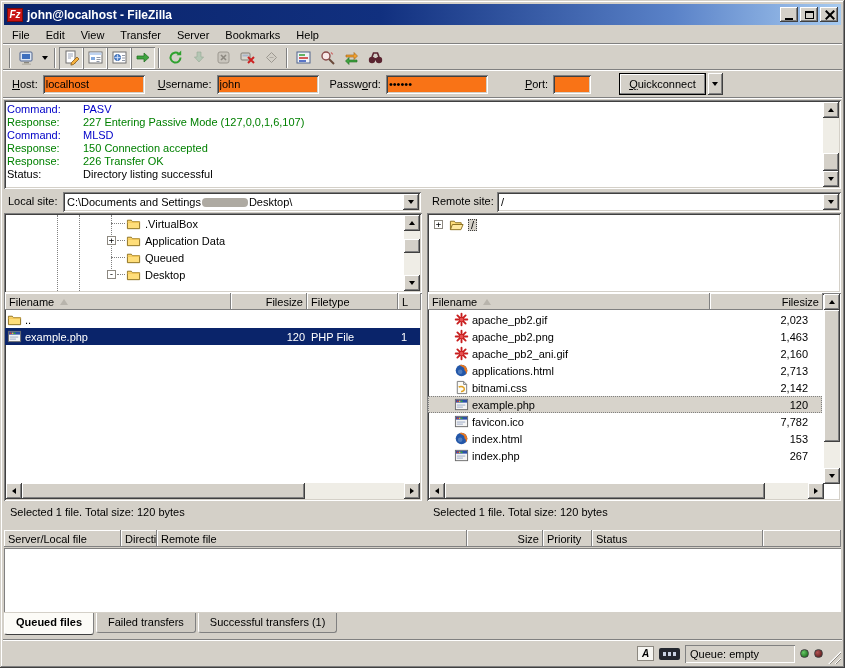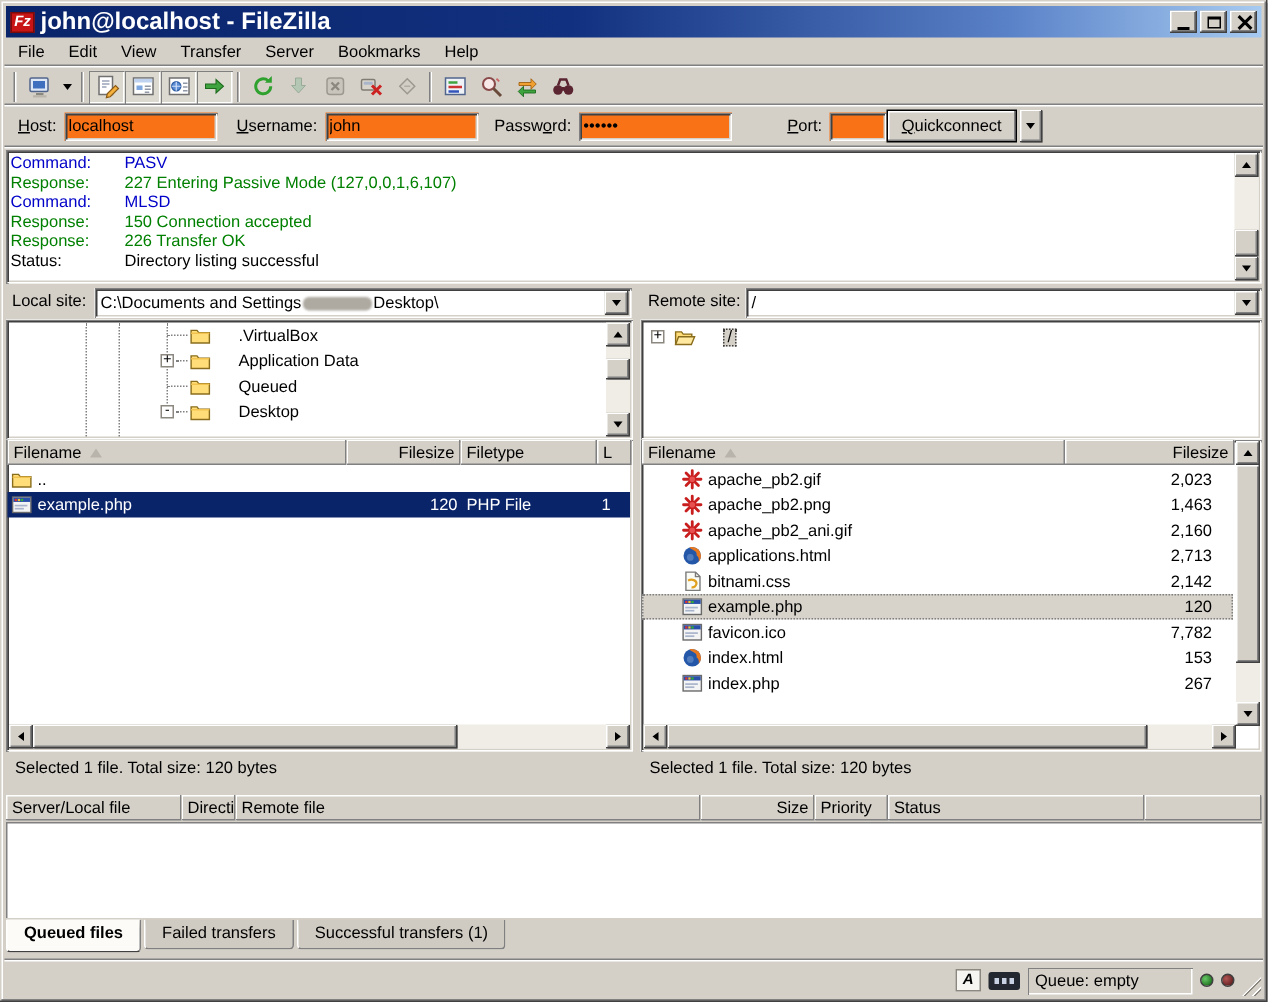--- a/index.html
+++ b/index.html
@@ -7,21 +7,21 @@
   .win{position:relative;width:845px;height:668px;background:#D4D0C8;
        box-shadow:inset -1px -1px #404040, inset 1px 1px #D4D0C8, inset -2px -2px #808080, inset 2px 2px #fff;
        font-family:"Liberation Sans",sans-serif;font-size:11px;color:#000;overflow:hidden;}
 
   
   .titlebar{position:absolute;left:4px;top:4px;right:4px;height:21px;
     background:linear-gradient(90deg,#0A246A 0%,#11307F 45%,#5A82C8 80%,#A6CAF0 100%);
     display:flex;align-items:center;gap:4px;padding:0 3px;}
   .fzicon{width:16px;height:14px;background:#C81414;border:1px solid #7A0A0A;color:#fff;
     font-weight:bold;font-style:italic;font-size:10px;display:flex;align-items:center;justify-content:center;}
-  .wtitle{color:#fff;font-weight:bold;font-size:16px;flex:1;white-space:nowrap;}
+  .wtitle{color:#fff;font-weight:bold;font-size:12px;flex:1;white-space:nowrap;}
   .winbtns{display:flex;gap:2px;}
   .wbtn{width:18px;height:15px;background:#D4D0C8;display:flex;align-items:center;justify-content:center;
     box-shadow:inset -1px -1px #404040, inset 1px 1px #fff, inset -2px -2px #808080;}
   .gmin{width:8px;height:2px;background:#000;margin-top:8px;}
   .gmax{width:9px;height:8px;border:1px solid #000;border-top:2px solid #000;}
   .gx{position:relative;width:9px;height:9px;}
   .gx::before,.gx::after{content:"";position:absolute;left:4px;top:-1px;width:2px;height:12px;background:#000;}
   .gx::before{transform:rotate(45deg);} .gx::after{transform:rotate(-45deg);}
 
   
@@ -81,21 +81,21 @@
   .llist{left:4px;top:293px;width:418px;height:208px;}
   .rlist{left:427px;top:293px;width:414px;height:208px;}
 
   
   .guide-v{position:absolute;border-left:1px dotted #808080;}
   .guide-h{position:absolute;border-top:1px dotted #808080;height:0;}
   .trow{position:absolute;height:17px;display:flex;align-items:center;}
   .exp{position:absolute;width:9px;height:9px;background:#fff;border:1px solid #8C8880;
     font:9px/7px "DejaVu Sans Mono",monospace;text-align:center;}
   .fico{width:15px;height:15px;flex:none;}
-  .tlabel{margin-left:18px;white-space:nowrap;}
+  .tlabel{margin-left:4px;white-space:nowrap;}
   .tsel{background:#D4D0C8;outline:1px dotted #404040;outline-offset:-1px;padding:0 3px;}
 
   
   .hc{position:absolute;top:0;height:17px;background:#D4D0C8;padding:1px 4px;display:flex;align-items:center;gap:6px;
     box-shadow:inset -1px -1px #808080, inset 1px 1px #fff;overflow:hidden;white-space:nowrap;}
   .hc.right{justify-content:flex-end;}
   .sortup{width:0;height:0;border-left:4px solid transparent;border-right:4px solid transparent;border-bottom:6px solid #B8B4AC;}
   .frow{position:absolute;left:1px;height:17px;}
   .cell{position:absolute;top:0;height:17px;display:flex;align-items:center;white-space:nowrap;overflow:hidden;}
   .cell.num{justify-content:flex-end;}
@@ -317,21 +317,21 @@
 
   <div class="quickbar">
     <span class="qlabel" style="margin-left:8px"><u>H</u><span>ost:</span></span>
     <input class="field" style="width: 102px; margin-left: 5px;" value="localhost">
     <span class="qlabel" style="margin-left:13px"><u>U</u><span>sername:</span></span>
     <input class="field" style="width: 102px; margin-left: 5px;" value="john">
     <span class="qlabel" style="margin-left:11px"><span>Passw</span><u>o</u><span>rd:</span></span>
     <input class="field" style="width: 102px; margin-left: 5px;" value="••••••">
     <span class="qlabel" style="margin-left:37px"><u>P</u><span>ort:</span></span>
     <input class="field" style="width: 38px; margin-left: 5px;" value="">
-    <button class="qbtn" style="margin-left:0">
+    <button class="qbtn" style="margin-left:28px">
         <span><u>Q</u><span>uickconnect</span></span>
       </button>
     <div class="qdd">
         <span class="tri-dn"></span>
       </div>
   </div>
   <div class="hline" style="top:97px"></div>
 
   <div class="log">
     <div class="logbody">

